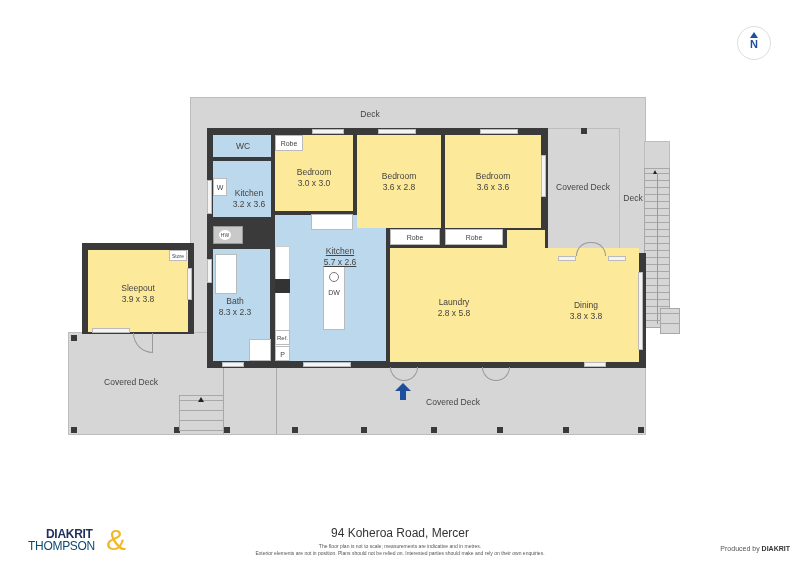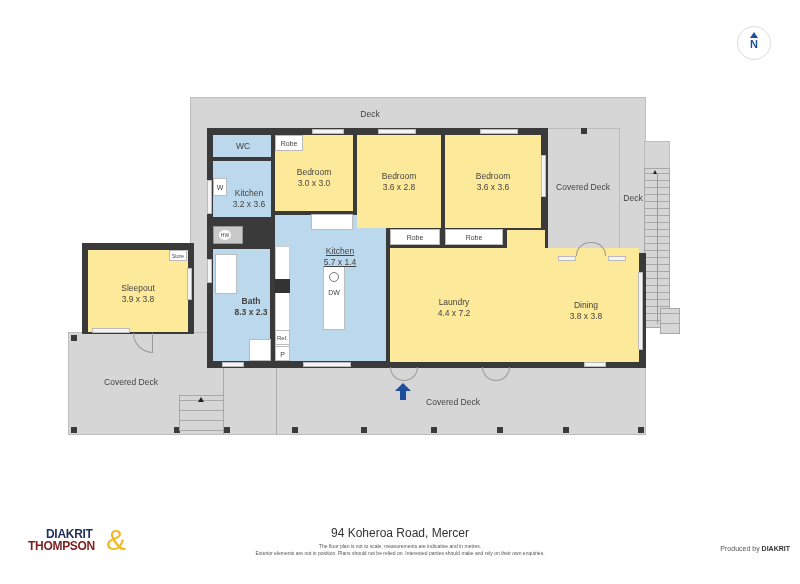--- a/index.html
+++ b/index.html
@@ -88,38 +88,38 @@
     <div class="tiny" style="position:absolute;left:5px;top:3px;width:12px;height:10px;border-radius:50%;background:#fff;text-align:center;line-height:10px;">HW</div>
   </div>
   <div class="label" style="left:226px;top:188px;width:46px;">
     <div>Kitchen</div>
     <div>3.2 x 3.6</div>
   </div>
 
   <div class="abs blue" style="left:213px;top:249px;width:57px;height:112px;"></div>
   <div class="box" style="left:215px;top:254px;width:22px;height:40px;"></div>
   <div class="box" style="left:249px;top:339px;width:22px;height:22px;"></div>
-  <div class="label" style="left:228px;top:296px;width:46px;font-weight:bold;">
+  <div class="label" style="left:212px;top:296px;width:46px;">
     <div>Bath</div>
     <div>8.3 x 2.3</div>
   </div>
 
   <div class="abs blue" style="left:275px;top:215px;width:111px;height:146px;"></div>
   <div class="abs" style="left:275px;top:246px;width:15px;height:115px;background:#fff;border:1px solid #ccc;box-sizing:border-box;"></div>
   <div class="abs" style="left:275px;top:279px;width:15px;height:14px;background:#333;"></div>
   <div class="box small" style="left:275px;top:330px;width:15px;height:15px;text-align:center;line-height:15px;font-size:6px;"><span>Ref.</span></div>
   <div class="box small" style="left:275px;top:346px;width:15px;height:15px;text-align:center;line-height:15px;"><span>P</span></div>
   <div class="box" style="left:323px;top:266px;width:22px;height:64px;">
     <div style="position:absolute;left:5px;top:5px;width:10px;height:10px;border:1px solid #777;border-radius:50%;box-sizing:border-box;"></div>
     <div class="small" style="position:absolute;left:0;top:22px;width:20px;text-align:center;">DW</div>
   </div>
   <div class="box" style="left:311px;top:214px;width:42px;height:16px;"></div>
   <div class="label" style="left:315px;top:246px;width:50px;text-decoration:underline;">
     <div>Kitchen</div>
-    <div>5.7 x 1.4</div>
+    <div>5.7 x 2.6</div>
   </div>
 
   <div class="abs yellow" style="left:275px;top:135px;width:78px;height:76px;"></div>
   <div class="box small" style="left:275px;top:135px;width:28px;height:16px;text-align:center;line-height:16px;"><span>Robe</span></div>
   <div class="label" style="left:289px;top:167px;width:50px;">
     <div>Bedroom</div>
     <div>3.0 x 3.0</div>
   </div>
 
   <div class="abs yellow" style="left:357px;top:135px;width:84px;height:93px;"></div>
@@ -133,21 +133,21 @@
   <div class="label" style="left:468px;top:171px;width:50px;">
     <div>Bedroom</div>
     <div>3.6 x 3.6</div>
   </div>
   <div class="box small" style="left:445px;top:229px;width:58px;height:16px;text-align:center;line-height:16px;"><span>Robe</span></div>
 
   <div class="abs yellow" style="left:390px;top:248px;width:249px;height:114px;"></div>
   <div class="abs yellow" style="left:507px;top:230px;width:38px;height:26px;"></div>
   <div class="label" style="left:429px;top:297px;width:50px;">
     <div>Laundry</div>
-    <div>4.4 x 7.2</div>
+    <div>2.8 x 5.8</div>
   </div>
   <div class="label" style="left:561px;top:300px;width:50px;">
     <div>Dining</div>
     <div>3.8 x 3.8</div>
   </div>
 
   <div class="window" style="left:312px;top:129px;width:32px;height:5px;"></div>
   <div class="window" style="left:378px;top:129px;width:38px;height:5px;"></div>
   <div class="window" style="left:480px;top:129px;width:38px;height:5px;"></div>
   <div class="window" style="left:541px;top:155px;width:5px;height:42px;"></div>
@@ -165,21 +165,21 @@
   <div class="door-arc" style="left:576px;top:242px;width:30px;height:14px;border-bottom:none;border-radius:14px 14px 0 0;"></div>
 
   <div style="position:absolute;left:395px;top:383px;width:16px;height:18px;">
     <div style="position:absolute;left:0;top:0;width:0;height:0;border-left:8px solid transparent;border-right:8px solid transparent;border-bottom:8px solid #1f4e9c;"></div>
     <div style="position:absolute;left:5px;top:8px;width:6px;height:9px;background:#1f4e9c;"></div>
   </div>
 </div>
 
 <div class="abs" style="left:28px;top:527px;width:120px;height:30px;">
   <div style="position:absolute;left:18px;top:0;font-weight:bold;font-size:12px;color:#1f2f5c;letter-spacing:-0.3px;">DIAKRIT</div>
-  <div style="position:absolute;left:0;top:12px;font-weight:bold;font-size:12px;color:#7f1d1d;letter-spacing:-0.3px;">THOMPSON</div>
+  <div style="position:absolute;left:0;top:12px;font-weight:normal;font-size:12px;color:#0c4a6e;letter-spacing:-0.3px;">THOMPSON</div>
   <div style="position:absolute;left:78px;top:-2px;font-size:30px;line-height:30px;color:#f2b824;">&amp;</div>
 </div>
 
 <div class="abs" style="left:250px;top:526px;width:300px;text-align:center;font-size:12px;color:#333;">94 Koheroa Road, Mercer</div>
 <div class="abs" style="left:150px;top:543px;width:500px;text-align:center;font-size:5px;color:#555;">The floor plan is not to scale; measurements are indicative and in metres.</div>
 <div class="abs" style="left:150px;top:550px;width:500px;text-align:center;font-size:5px;color:#555;">Exterior elements are not in position. Plans should not be relied on. Interested parties should make and rely on their own enquiries.</div>
 
 <div class="abs" style="left:680px;top:545px;width:110px;text-align:right;font-size:7px;color:#555;">
   <span>Produced by</span>
   <span style="font-weight:bold;color:#333;">DIAKRIT</span>

